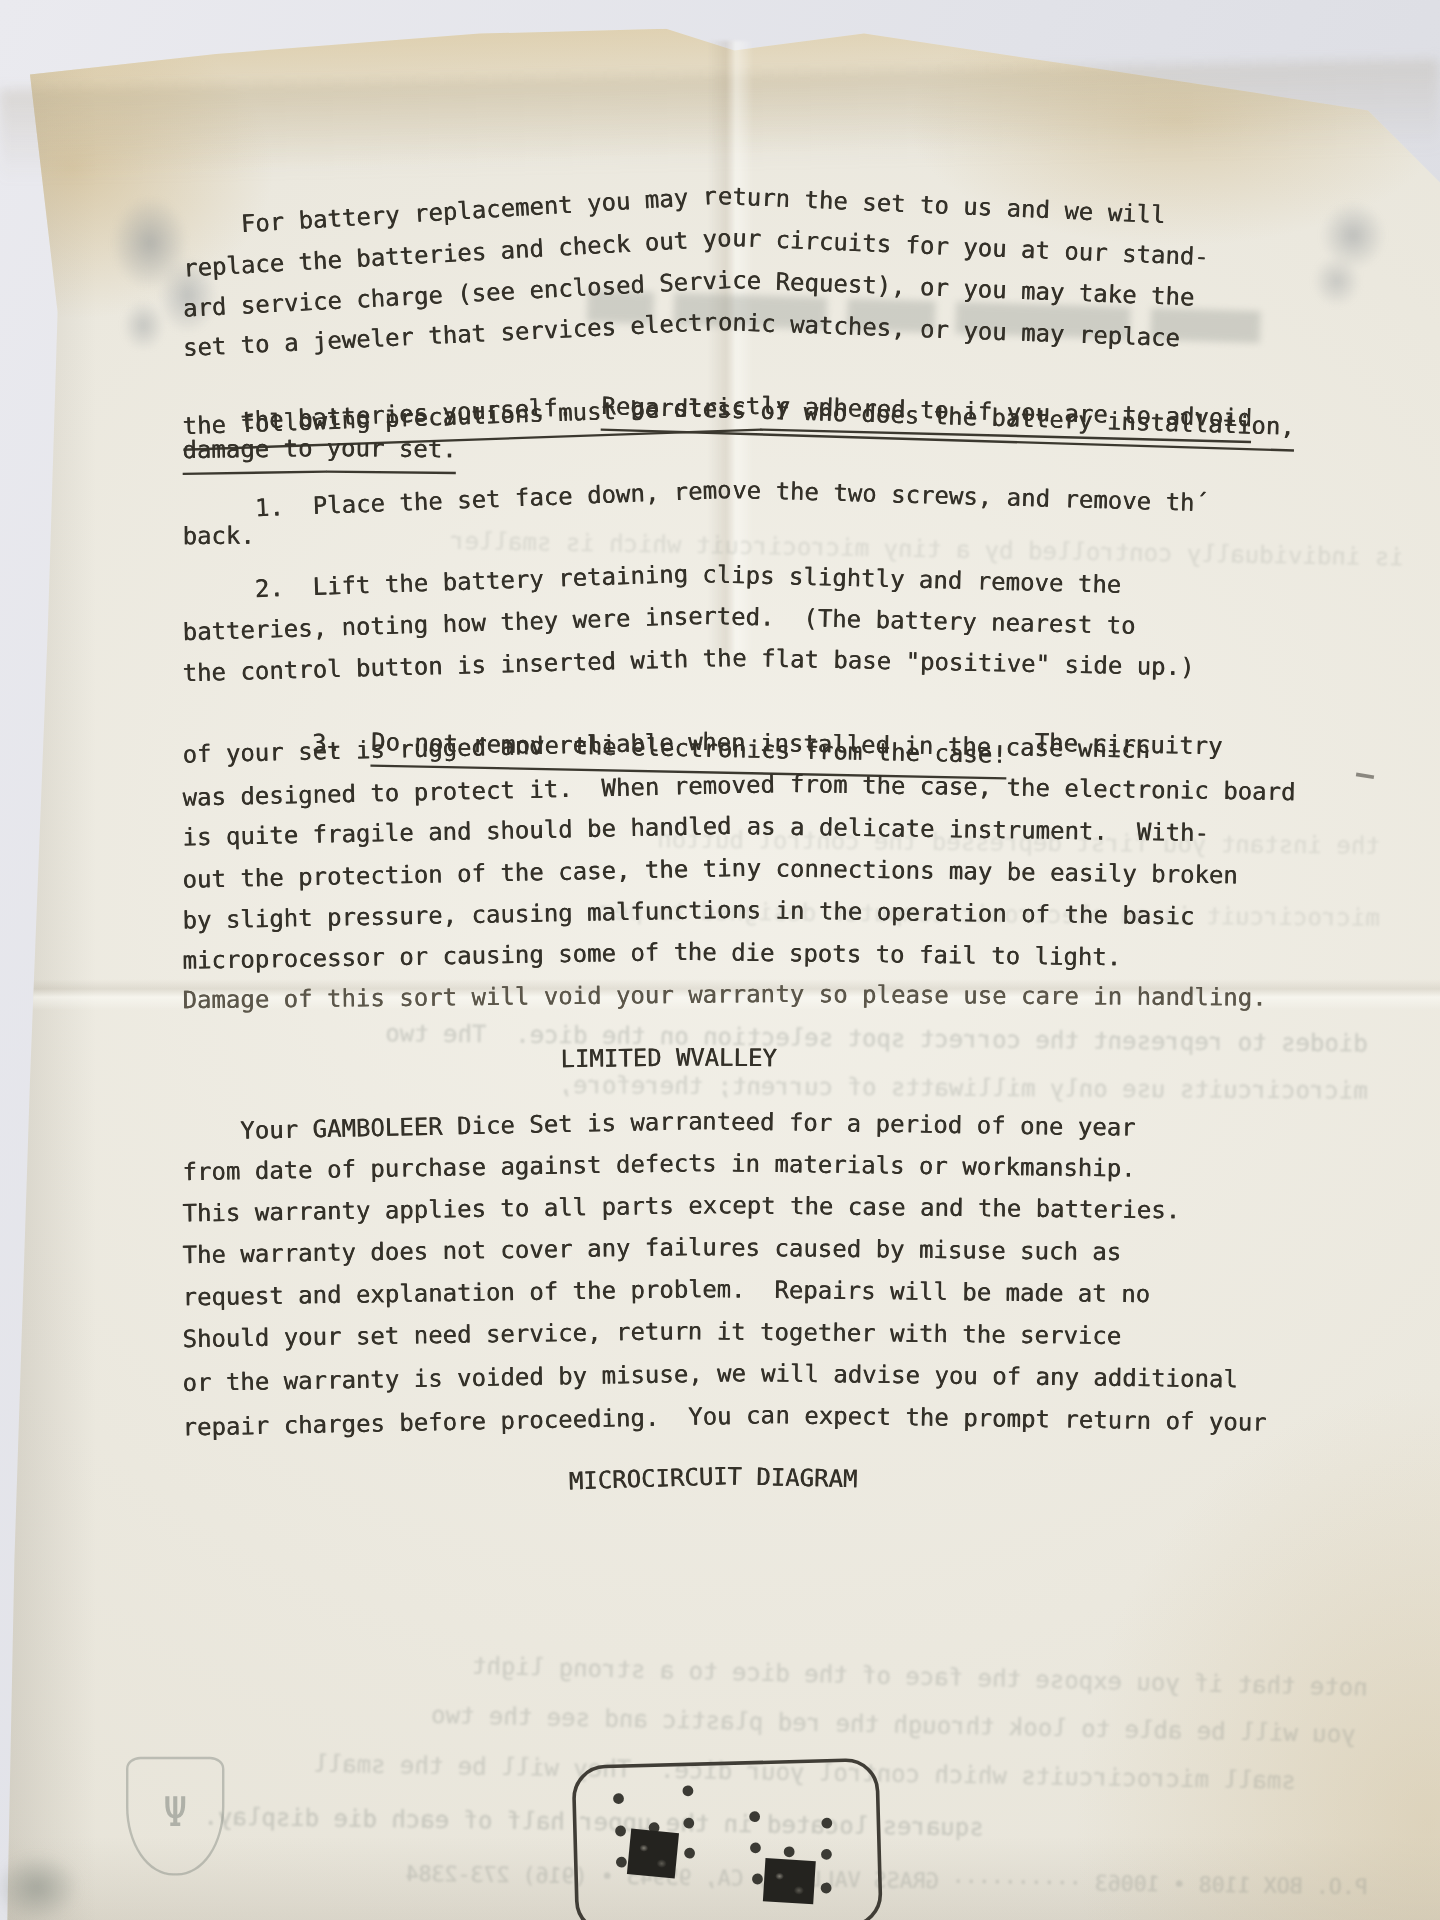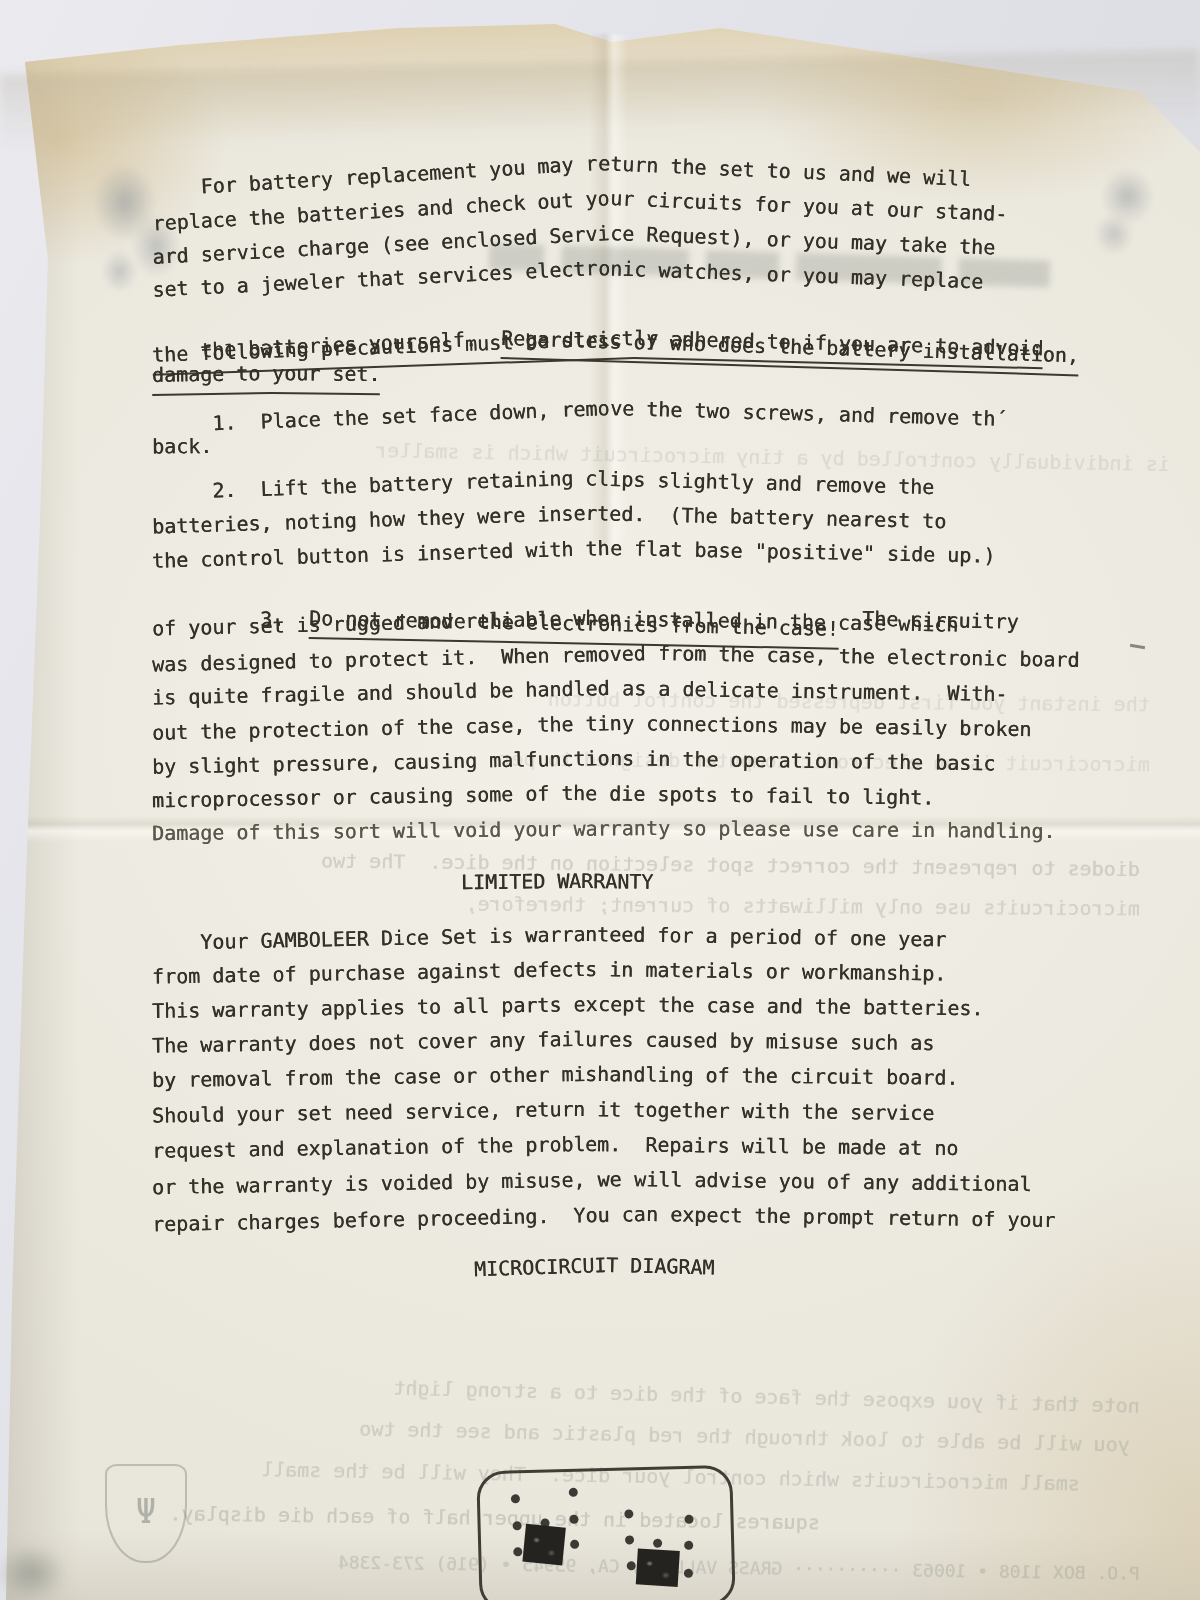--- a/index.html
+++ b/index.html
@@ -110,30 +110,29 @@
   </div>
   <div class="tl"><span style="transform-origin: 100% 60%; transform: rotate(-1.4deg);">of your set is rugged and reliable w</span><span style="transform-origin: 0px 60%; transform: rotate(1.008deg);">hen installed in the case which</span></div>
   <div class="tl"><span style="transform-origin: 100% 60%; transform: rotate(-1.3deg);">was designed to protect it.  When removed </span><span style="transform-origin: 0px 60%; transform: rotate(0.936deg);">from the case, the electronic board</span></div>
   <div class="tl"><span style="transform-origin: 100% 60%; transform: rotate(-1.2deg);">is quite fragile and should be handled</span><span style="transform-origin: 0px 60%; transform: rotate(0.864deg);"> as a delicate instrument.  With-</span></div>
   <div class="tl"><span style="transform-origin: 100% 60%; transform: rotate(-1.2deg);">out the protection of the case, the tin</span><span style="transform-origin: 0px 60%; transform: rotate(0.864deg);">y connections may be easily broken</span></div>
   <div class="tl"><span style="transform-origin: 100% 60%; transform: rotate(-1.1deg);">by slight pressure, causing malfunctio</span><span style="transform-origin: 0px 60%; transform: rotate(0.792deg);">ns in the operation of the basic</span></div>
   <div class="tl"><span style="transform-origin: 100% 60%; transform: rotate(-1deg);">microprocessor or causing some of t</span><span style="transform-origin: 0px 60%; transform: rotate(0.72deg);">he die spots to fail to light.</span></div>
   <div class="tl faded"><span style="transform-origin: 100% 60%; transform: rotate(-0.6deg);">Damage of this sort will void your warran</span><span style="transform-origin: 0px 60%; transform: rotate(0.432deg);">ty so please use care in handling.</span></div>
 
   <div class="gap-s"></div>
-  <div class="tl center" style="transform:translateX(-89px);"><span style="transform-origin: 100% 60%; transform: rotate(-0.7deg);">LIMITED W</span><span style="transform-origin: 0px 60%; transform: rotate(0.504deg);">ARRANTY</span></div>
+  <div class="tl center" style="transform:translateX(-89px);"><span style="transform-origin: 100% 60%; transform: rotate(-0.7deg);">LIMITED W</span><span style="transform-origin: 0px 60%; transform: rotate(0.504deg);">VALLEY</span></div>
   <div class="gap-s"></div>
 
   <div class="tl"><span style="transform-origin: 100% 60%; transform: rotate(-1.2deg);">    Your GAMBOLEER Dice Set is warra</span><span style="transform-origin: 0px 60%; transform: rotate(0.864deg);">nteed for a period of one year</span></div>
   <div class="tl"><span style="transform-origin: 100% 60%; transform: rotate(-1deg);">from date of purchase against defect</span><span style="transform-origin: 0px 60%; transform: rotate(0.72deg);">s in materials or workmanship.</span></div>
   <div class="tl"><span style="transform-origin: 100% 60%; transform: rotate(-0.9deg);">This warranty applies to all parts ex</span><span style="transform-origin: 0px 60%; transform: rotate(0.648deg);">cept the case and the batteries.</span></div>
   <div class="tl"><span style="transform-origin: 100% 60%; transform: rotate(-0.9deg);">The warranty does not cover any fai</span><span style="transform-origin: 0px 60%; transform: rotate(0.648deg);">lures caused by misuse such as</span></div>
-  <div class="tl"><span style="transform-origin: 100% 60%; transform: rotate(-0.8deg);">by removal from the case or other mi</span><span style="transform-origin: 0px 60%; transform: rotate(0.576deg);">shandling of the circuit board.</span></div>
+  <div class="tl"><span style="transform-origin: 100% 60%; transform: rotate(-0.9deg);">request and explanation of the probl</span><span style="transform-origin: 0px 60%; transform: rotate(0.648deg);">em.  Repairs will be made at no</span></div>
   <div class="tl"><span style="transform-origin: 100% 60%; transform: rotate(-0.9deg);">Should your set need service, retur</span><span style="transform-origin: 0px 60%; transform: rotate(0.648deg);">n it together with the service</span></div>
-  <div class="tl"><span style="transform-origin: 100% 60%; transform: rotate(-0.9deg);">request and explanation of the probl</span><span style="transform-origin: 0px 60%; transform: rotate(0.648deg);">em.  Repairs will be made at no</span></div>
   <div class="tl"><span style="transform-origin: 100% 60%; transform: rotate(-1deg);">or the warranty is voided by misuse, we</span><span style="transform-origin: 0px 60%; transform: rotate(0.72deg);"> will advise you of any additional</span></div>
   <div class="tl"><span style="transform-origin: 100% 60%; transform: rotate(-1.2deg);">repair charges before proceeding.  You ca</span><span style="transform-origin: 0px 60%; transform: rotate(0.864deg);">n expect the prompt return of your</span></div>
 
   <div style="height:16px;"></div>
   <div class="tl center" style="transform:translateX(-52px);"><span style="transform-origin: 100% 60%; transform: rotate(-1.8deg);">MICROCIRCUI</span><span style="transform-origin: 0px 60%; transform: rotate(1.296deg);">T DIAGRAM</span></div>
 </div>
 
 <div class="diagram">
   <div>
     <div class="dot" style="left:31px;top:21px;"></div>

